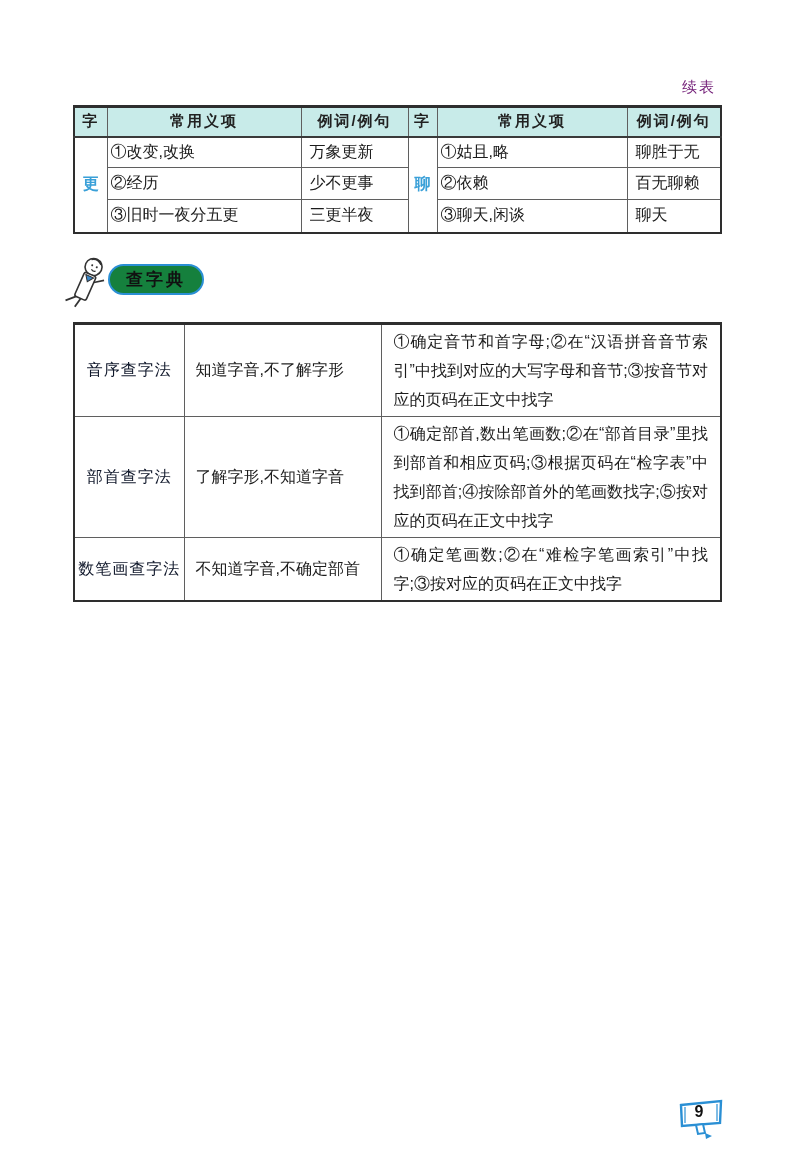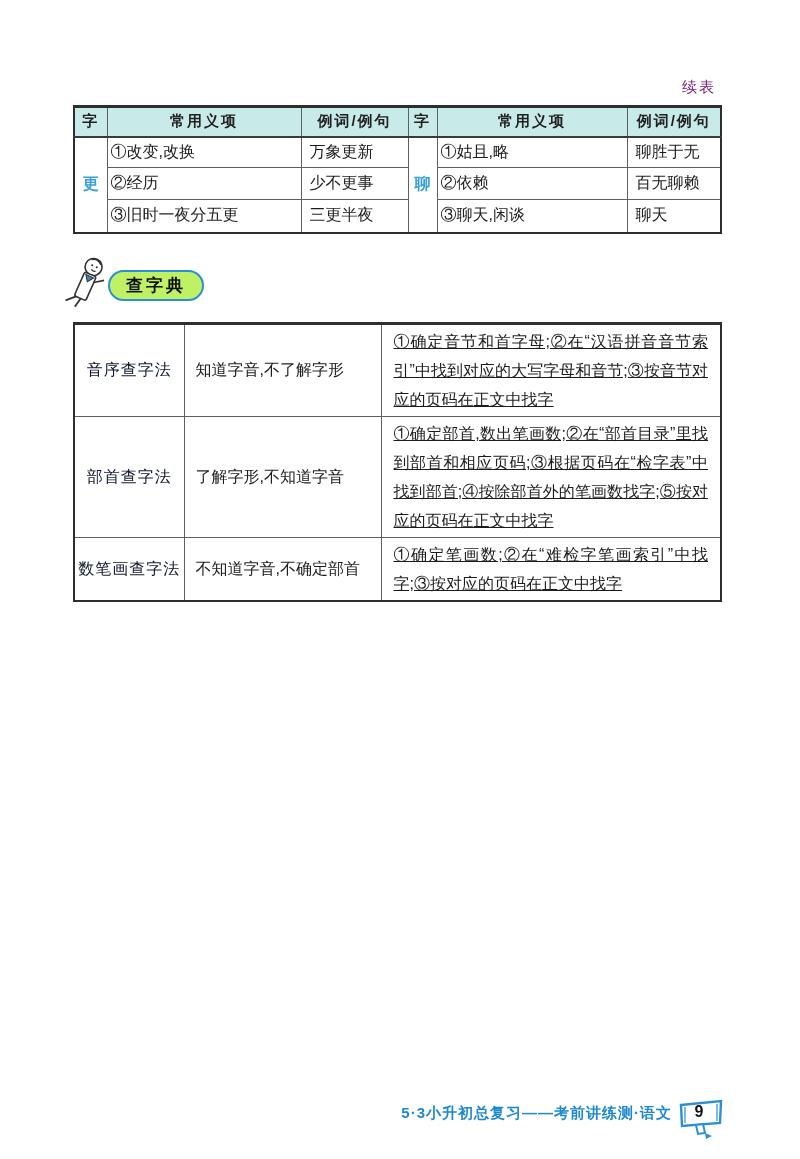--- a/index.html
+++ b/index.html
@@ -35,30 +35,30 @@
   .t1 td { font-size: 16px; }
   .char-cell {
     text-align: center; color: #3aa0d8; font-size: 17px; font-weight: bold;
   }
   .meaning-cell { padding-left: 3px; margin-left: 32px; }
   .example-cell { padding-left: 8px; margin-left: 13px; }
 
   .t2 td { font-size: 16px; vertical-align: middle; }
   .method-cell { text-align: center; color: #0f172a; font-size: 16.5px; letter-spacing: 1px; }
   .situation-cell { padding-left: 11px; }
-  .steps-cell { padding: 2px 12px; line-height: 29px; text-align: justify; text-decoration: underline; }
+  .steps-cell { padding: 2px 12px; line-height: 29px; text-align: justify; }
 
   .mascot {
     position: absolute; left: 62px; top: 254px; width: 52px; height: 60px;
   }
   .section-badge {
-    position: absolute; left: 108px; top: 270px;
+    position: absolute; left: 108px; top: 264px;
     min-width: 96px; height: 31px;
     border: 2.5px solid #2a8fd4; border-radius: 16px;
-    background: #bef264;
+    background: #15803d;
     display: flex; align-items: center; justify-content: center;
     font-size: 17px; font-weight: bold; color: #111; letter-spacing: 3px;
     padding: 4px 14px;
   }
 
   .footer-title {
     position: absolute; top: 1104px; right: 128px;
     font-size: 15px; font-weight: bold; color: #1e88cf; letter-spacing: 1px;
     white-space: nowrap;
   }
@@ -150,21 +150,20 @@
       <td class="steps-cell">①确定部首,数出笔画数;②在“部首目录”里找到部首和相应页码;③根据页码在“检字表”中找到部首;④按除部首外的笔画数找字;⑤按对应的页码在正文中找字</td>
     </tr>
     <tr style="height:62px">
       <td class="method-cell">数笔画查字法</td>
       <td class="situation-cell">不知道字音,不确定部首</td>
       <td class="steps-cell">①确定笔画数;②在“难检字笔画索引”中找字;③按对应的页码在正文中找字</td>
     </tr>
   </tbody>
     </table>
 
-  <div class="footer-title">5·3小升初总复习——考前讲练测·语文</div>
 
   <div class="page-badge">
     <svg width="50" height="46" viewBox="0 0 50 46">
       <path d="M5 9 L45 5 L44 27 L6 30 Z" fill="#fff" stroke="#2a8fd4" stroke-width="2.4"></path>
       <path d="M9 11 L9 27" stroke="#2a8fd4" stroke-width="1.2"></path>
       <path d="M41 8 L41 25" stroke="#2a8fd4" stroke-width="1.2"></path>
       <path d="M20 29 L22 38 L29 37 L27 28 Z" fill="#fff" stroke="#2a8fd4" stroke-width="2"></path>
       <path d="M29 37 l7 3 l-6 3 z" fill="#2a8fd4"></path>
     </svg>
     <span class="num">9</span>

